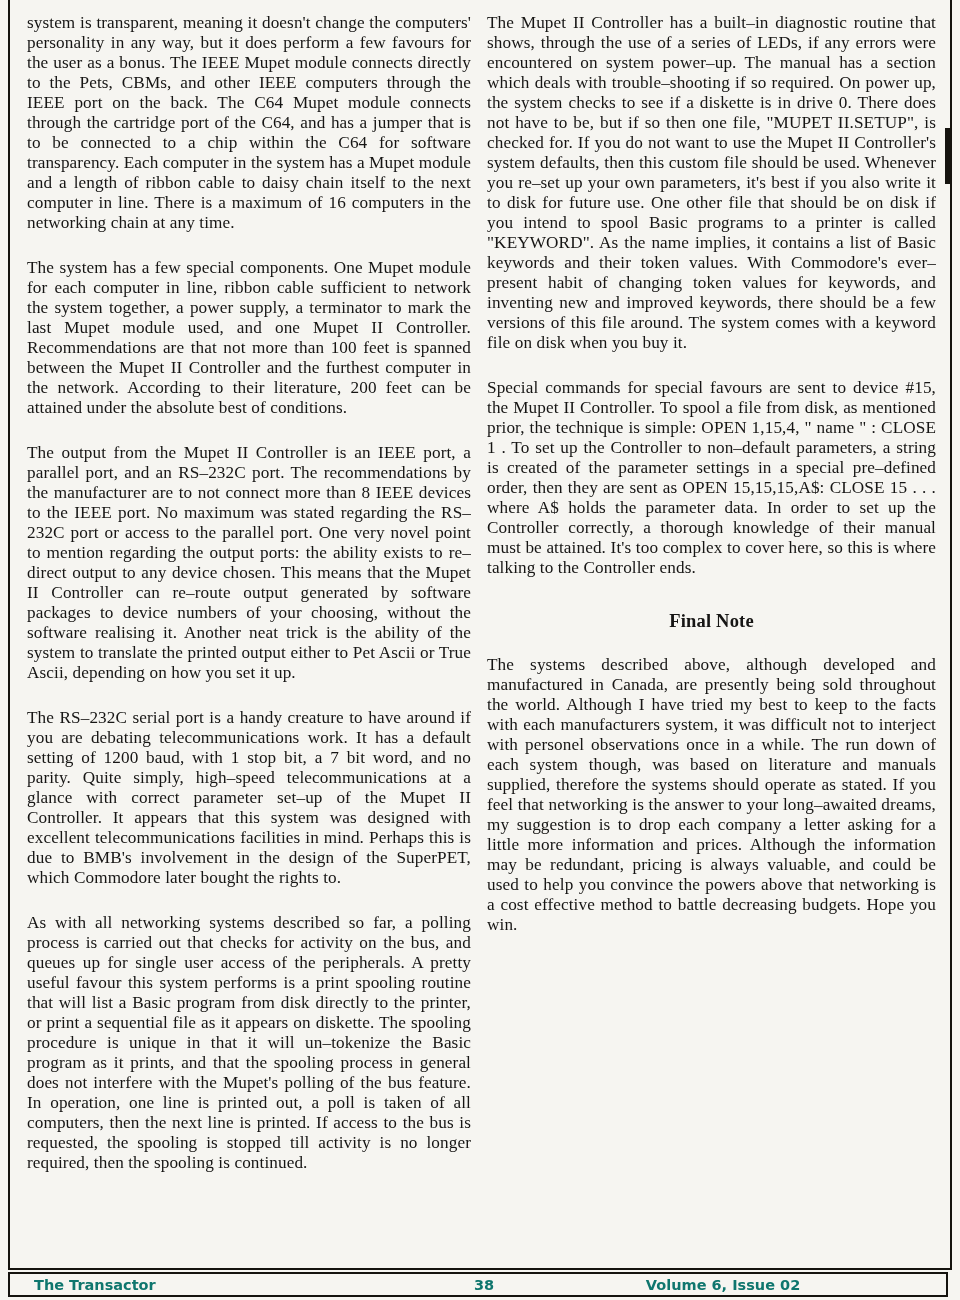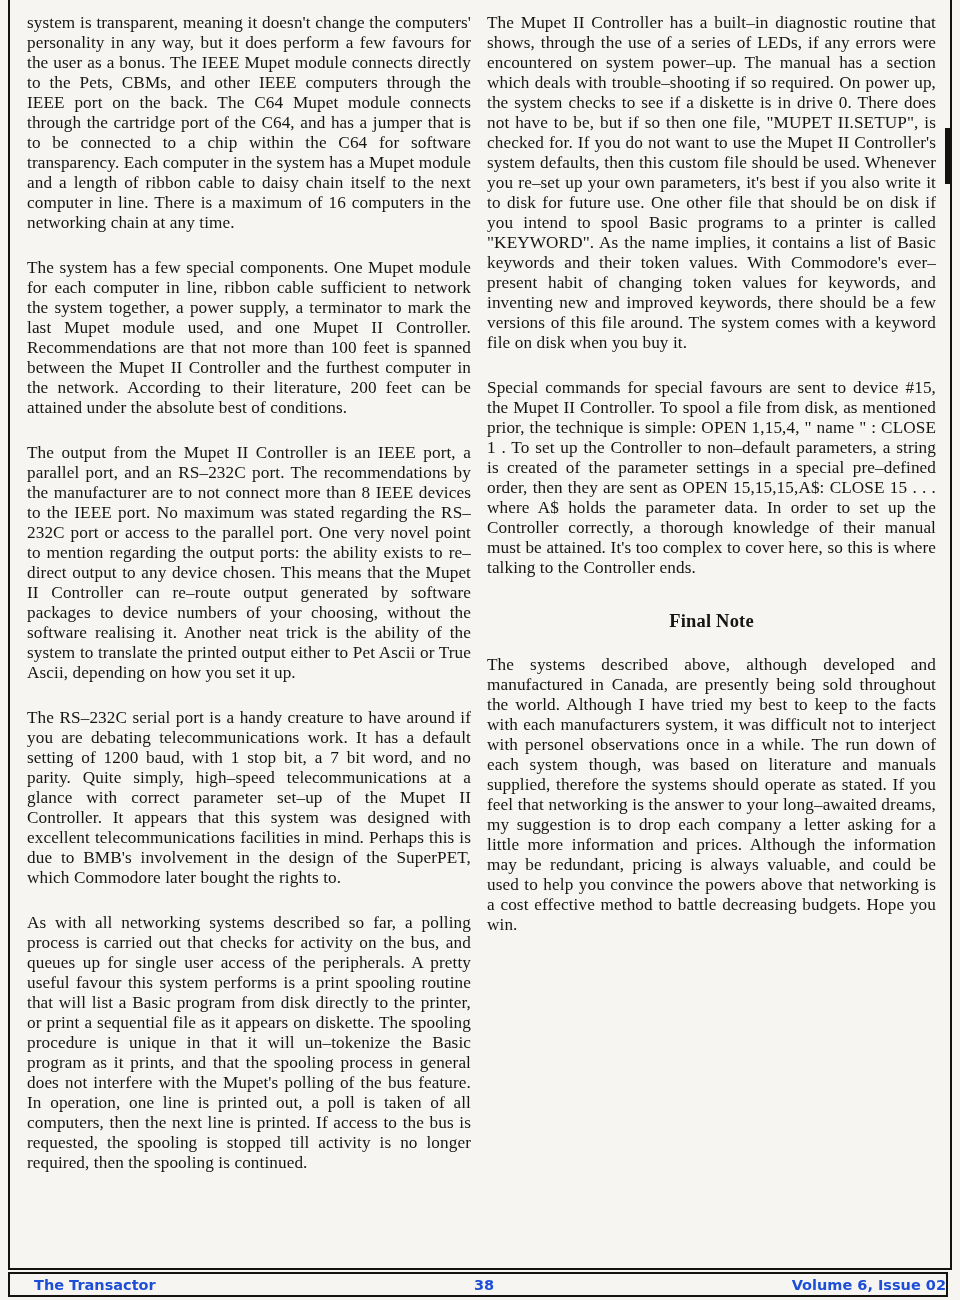--- a/index.html
+++ b/index.html
@@ -35,25 +35,25 @@
     letter-spacing:0.2px;
   }
   .footer-bar{
     position:absolute;left:8px;top:1272px;width:940px;height:25px;
     border:2.5px solid #15130f;
     box-sizing:border-box;
     background:#f6f5f1;
     display:flex;align-items:center;
     font-family:"DejaVu Sans", sans-serif;
     font-weight:bold;font-size:14.5px;
-    color:#1d4ed8;
+    color:#0f766e;
   }
   .footer-left{flex:1;padding-left:24px;}
   .footer-center{flex:0 0 auto;transform:translateX(-6px);}
-  .footer-right{flex:1;text-align:right;}
+  .footer-right{flex:1;text-align:center;}
 </style>
 </head>
 <body>
 
 <div class="page-frame"></div>
 <div class="edge-mark"></div>
 
 <div class="col col-left">
   <p>system is transparent, meaning it doesn't change the computers' personality in any way, but it does perform a few favours for the user as a bonus. The IEEE Mupet module connects directly to the Pets, CBMs, and other IEEE computers through the IEEE port on the back. The C64 Mupet module connects through the cartridge port of the C64, and has a jumper that is to be connected to a chip within the C64 for software transparency. Each computer in the system has a Mupet module and a length of ribbon cable to daisy chain itself to the next computer in line. There is a maximum of 16 computers in the networking chain at any time.</p>
   <p>The system has a few special components. One Mupet module for each computer in line, ribbon cable sufficient to network the system together, a power supply, a terminator to mark the last Mupet module used, and one Mupet II Controller. Recommendations are that not more than 100 feet is spanned between the Mupet II Controller and the furthest computer in the network. According to their literature, 200 feet can be attained under the absolute best of conditions.</p>

